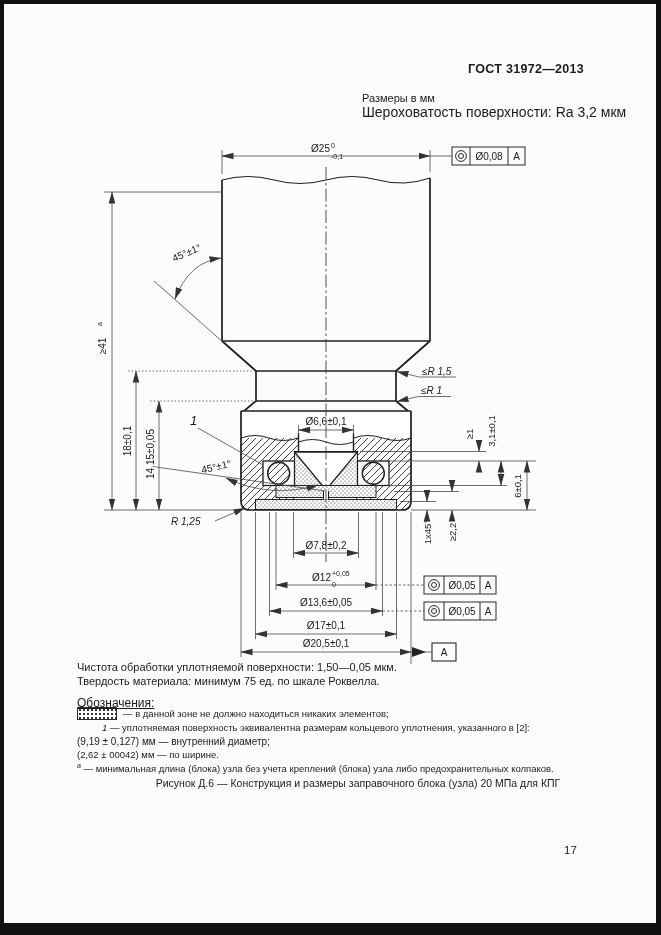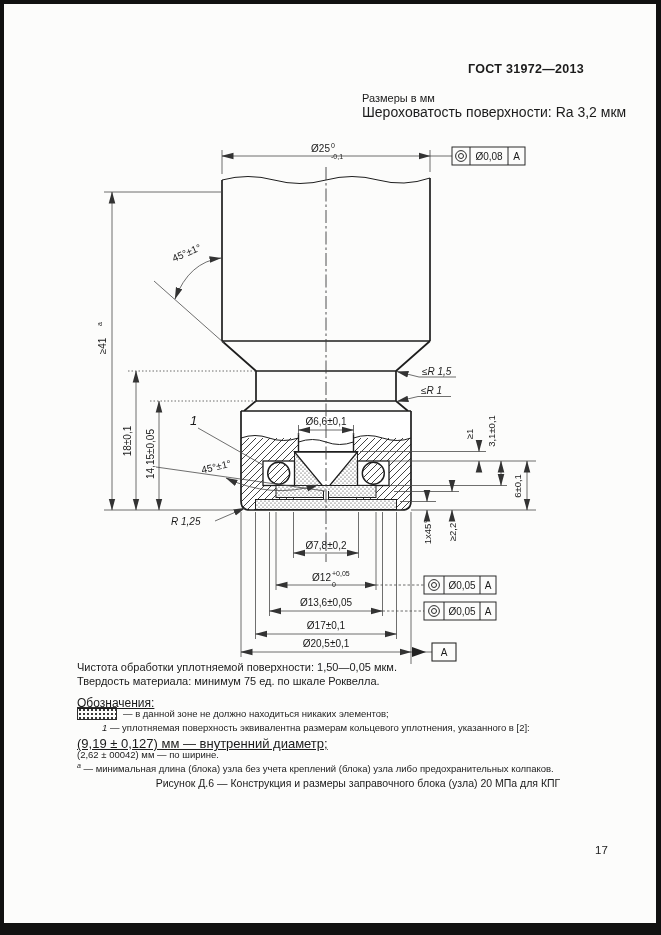--- a/index.html
+++ b/index.html
@@ -25,28 +25,28 @@
   .notes2{left:73px;top:671px;font-size:11px;}
   .leg-title{left:73px;top:692px;font-size:12px;text-decoration:underline;}
   .leg-row{left:73px;top:703px;font-size:9.5px;display:flex;align-items:center;}
   .swatch{
     display:inline-block;width:38px;height:11px;margin-right:6px;
     border:1px solid #2c2c2c;
     background-image:radial-gradient(circle,#333 0.7px,transparent 0.95px);
     background-size:4px 4px;
   }
   .leg-i1{left:73px;top:718px;font-size:9.5px;margin-left:25px;}
-  .leg-i2{left:73px;top:732px;font-size:13px;text-decoration:underline;}
+  .leg-i2{left:73px;top:732px;font-size:10px;}
   .leg-i3{left:73px;top:745px;font-size:9.5px;}
   .leg-i4{left:73px;top:758px;font-size:9.5px;}
   .pfx{font-style:italic;}
   .cap{left:0;width:100%;text-align:center;font-size:10.5px;}
   .cap1{top:773px;margin-left:28px;}
   .cap2{top:787px;}
-  .pagenum{left:591px;top:840px;font-size:11.5px;}
+  .pagenum{left:560px;top:840px;font-size:11.5px;}
   sup{font-size:7px;}
 </style>
 </head>
 <body>
 
 <div class="page">
 
   <div class="abs doc-code">ГОСТ 31972—2013</div>
   <div class="abs units">Размеры в мм</div>
   <div class="abs rough">Шероховатость поверхности: Ra 3,2 мкм</div>

